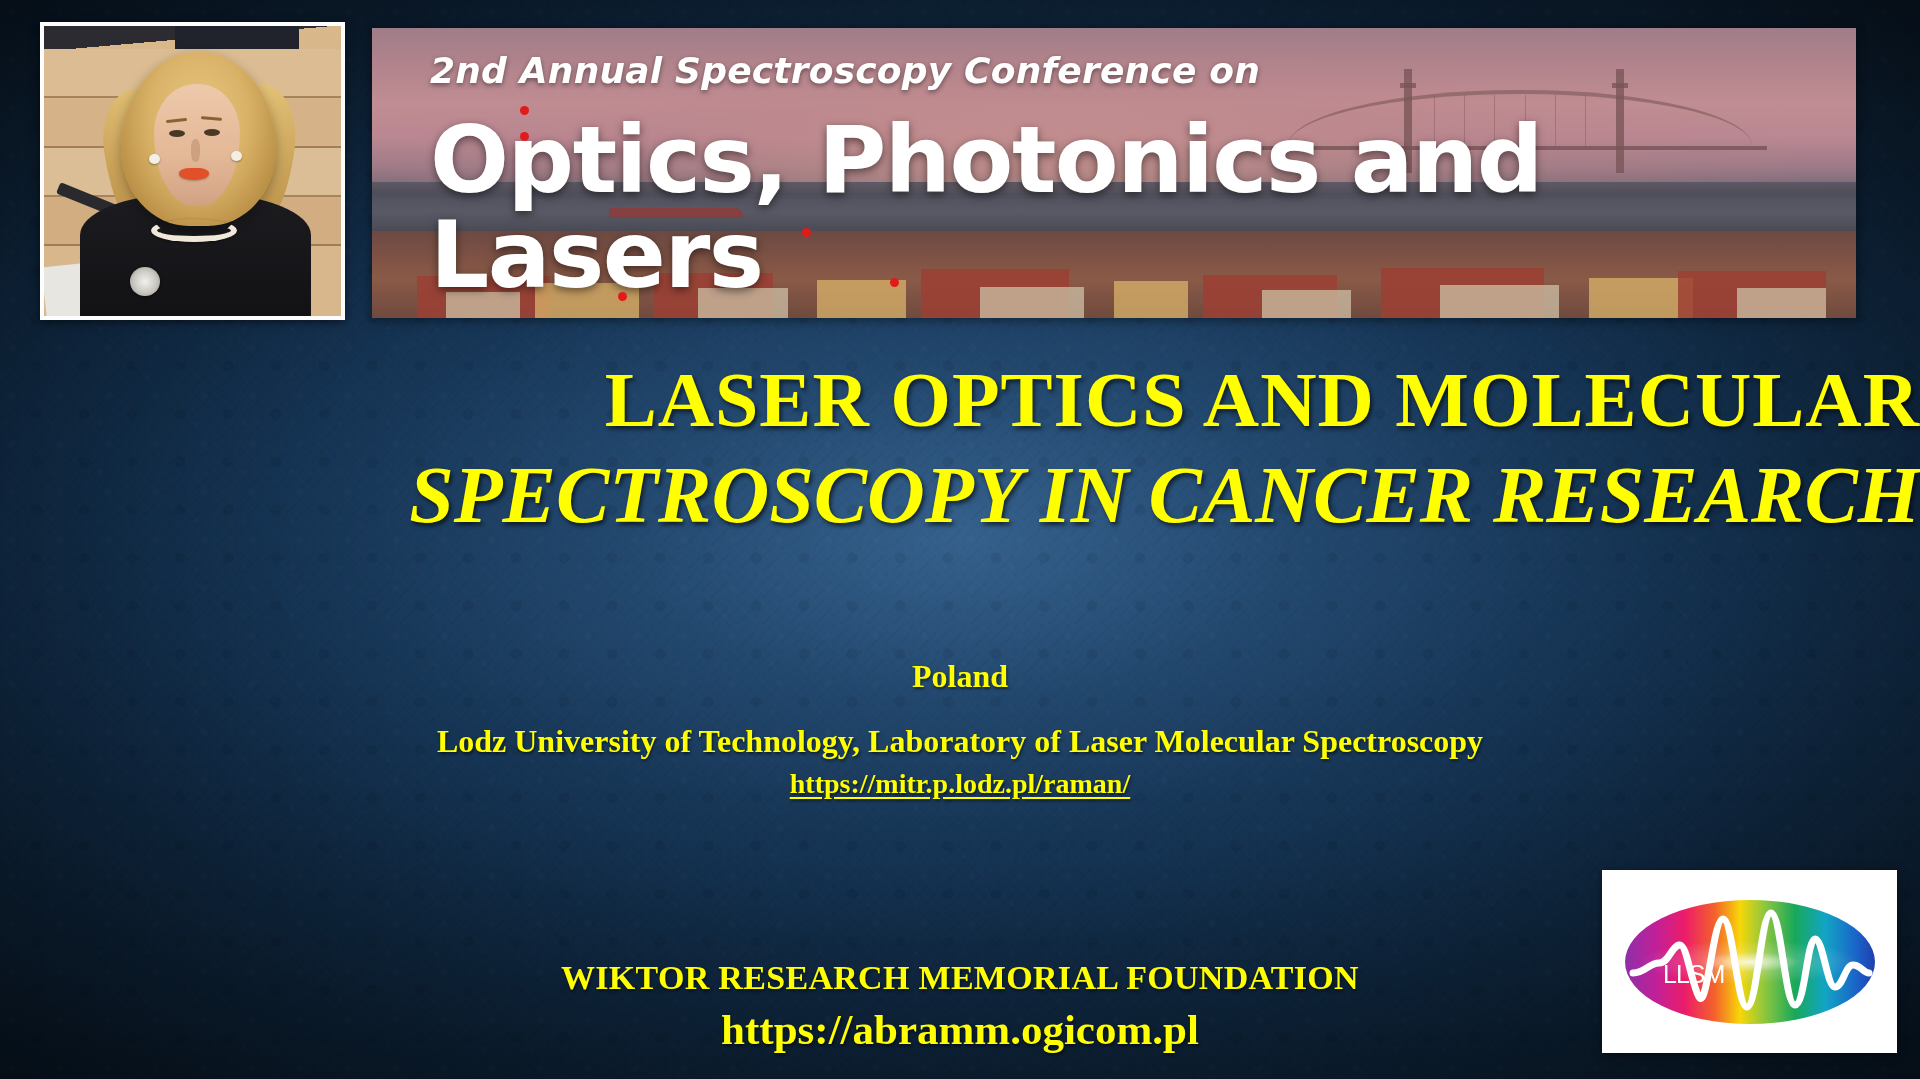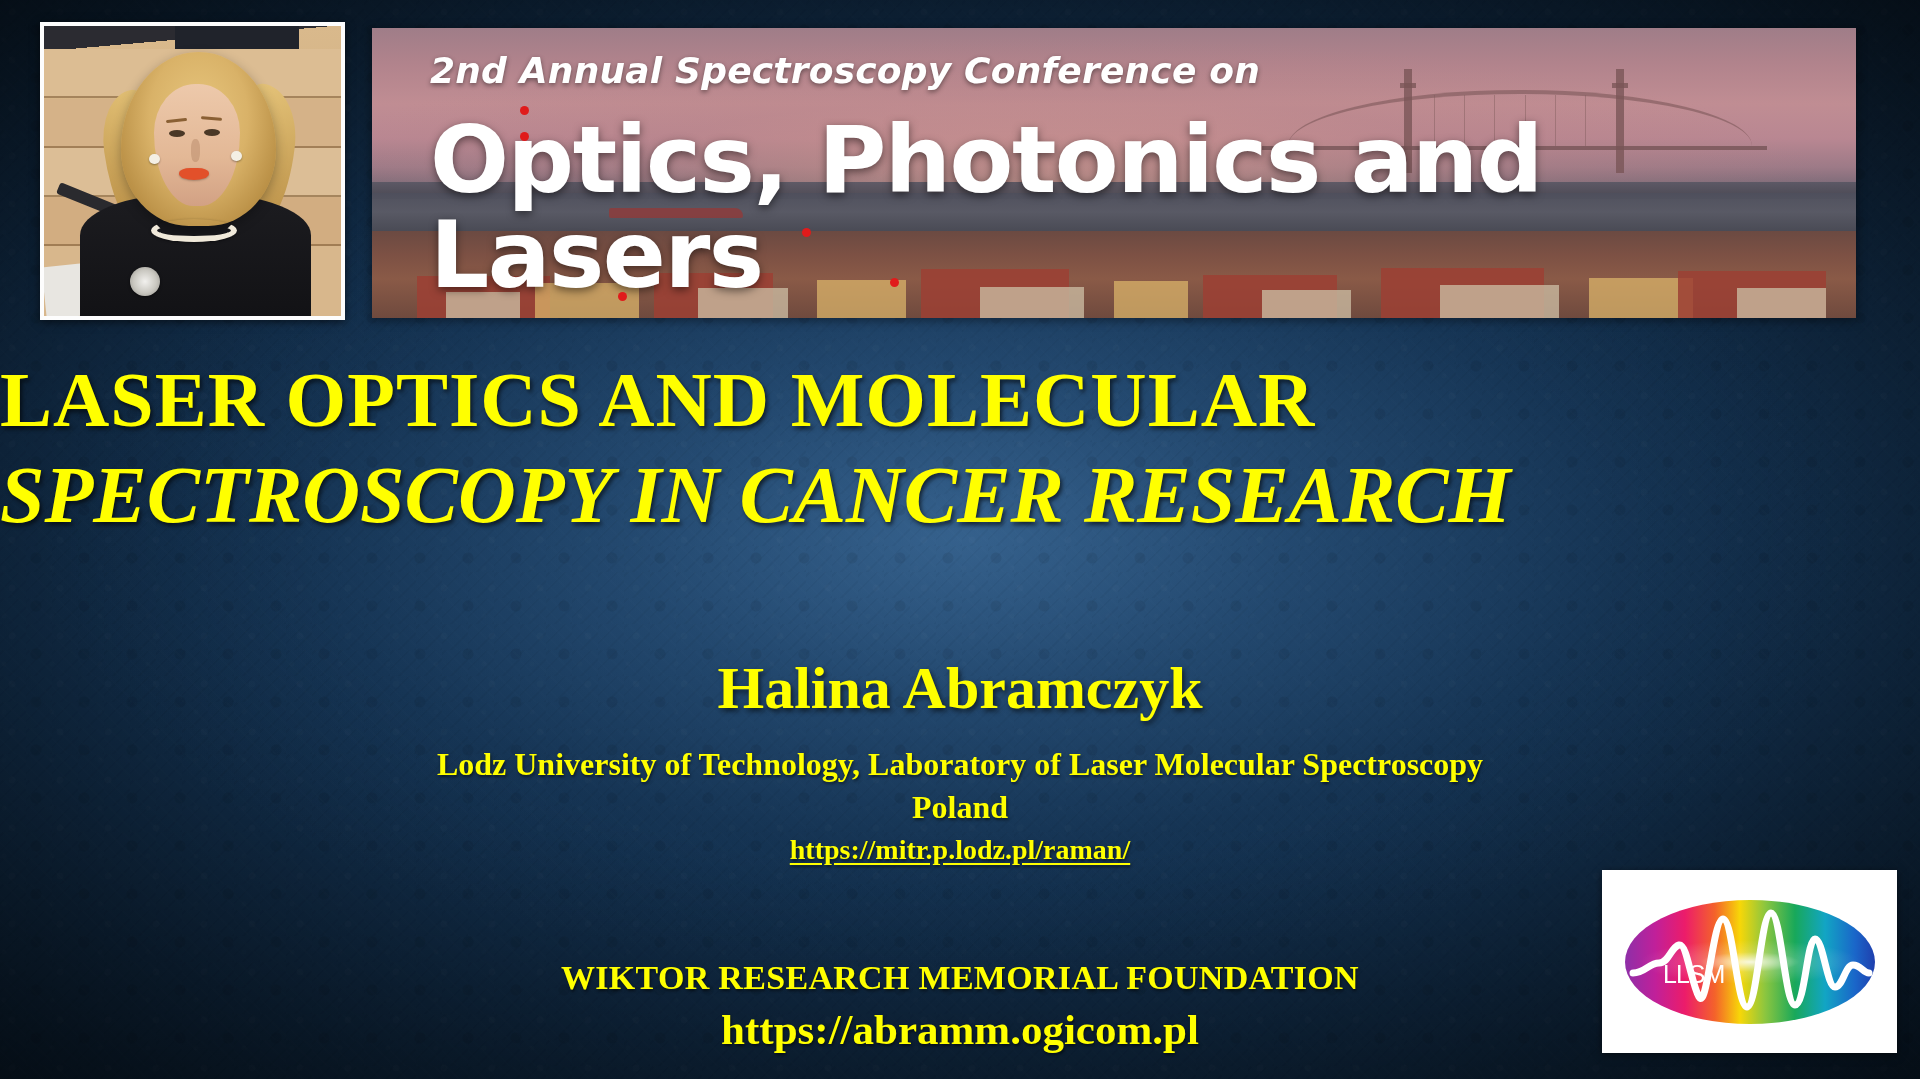--- a/index.html
+++ b/index.html
@@ -178,21 +178,21 @@
   .reddot { position:absolute; width:9px; height:9px; background:#e01b1b;
     border-radius:50%; z-index:4; }
   #rd1 { left:148px; top:78px; }
   #rd2 { left:148px; top:104px; }
   #rd3 { left:430px; top:200px; }
   #rd4 { left:518px; top:250px; }
   #rd5 { left:246px; top:264px; }
 
   
   #title-block { position:absolute; left:0; top:352px; width:1920px; z-index:7;
-    text-align:left; }
+    text-align:right; }
   .title-line {
     font-family:"Liberation Serif", serif;
     font-weight:700;
     color:#ffff00;
     font-size:78px;
     line-height:1.22;
     letter-spacing:1px;
     white-space:nowrap;
     text-shadow:2px 3px 4px rgba(0,0,0,.62);
   }
@@ -341,23 +341,22 @@
     <span class="reddot" id="rd4"></span>
     <span class="reddot" id="rd5"></span>
   </div>
 
   <div id="title-block">
     <div class="title-line" id="title-l1">LASER OPTICS AND MOLECULAR</div>
     <div class="title-line" id="title-l2">SPECTROSCOPY IN CANCER RESEARCH</div>
   </div>
 
   <div id="author-block">
-    <div id="author-name">Halina Abramczyk</div>
+    <div class="affil" id="affil-2">Poland</div>
     <div class="affil" id="affil-1">Lodz University of Technology, Laboratory of Laser Molecular Spectroscopy</div>
-    <div class="affil" id="affil-2">Poland</div>
     <a id="lab-url" href="#">https://mitr.p.lodz.pl/raman/</a>
   </div>
 
   <div id="foundation-block">
     <div id="foundation-name">WIKTOR RESEARCH MEMORIAL FOUNDATION</div>
     <div id="foundation-url">https://abramm.ogicom.pl</div>
   </div>
 
   <div id="logo-card">
     <svg id="logo-svg" viewBox="0 0 262 150">

